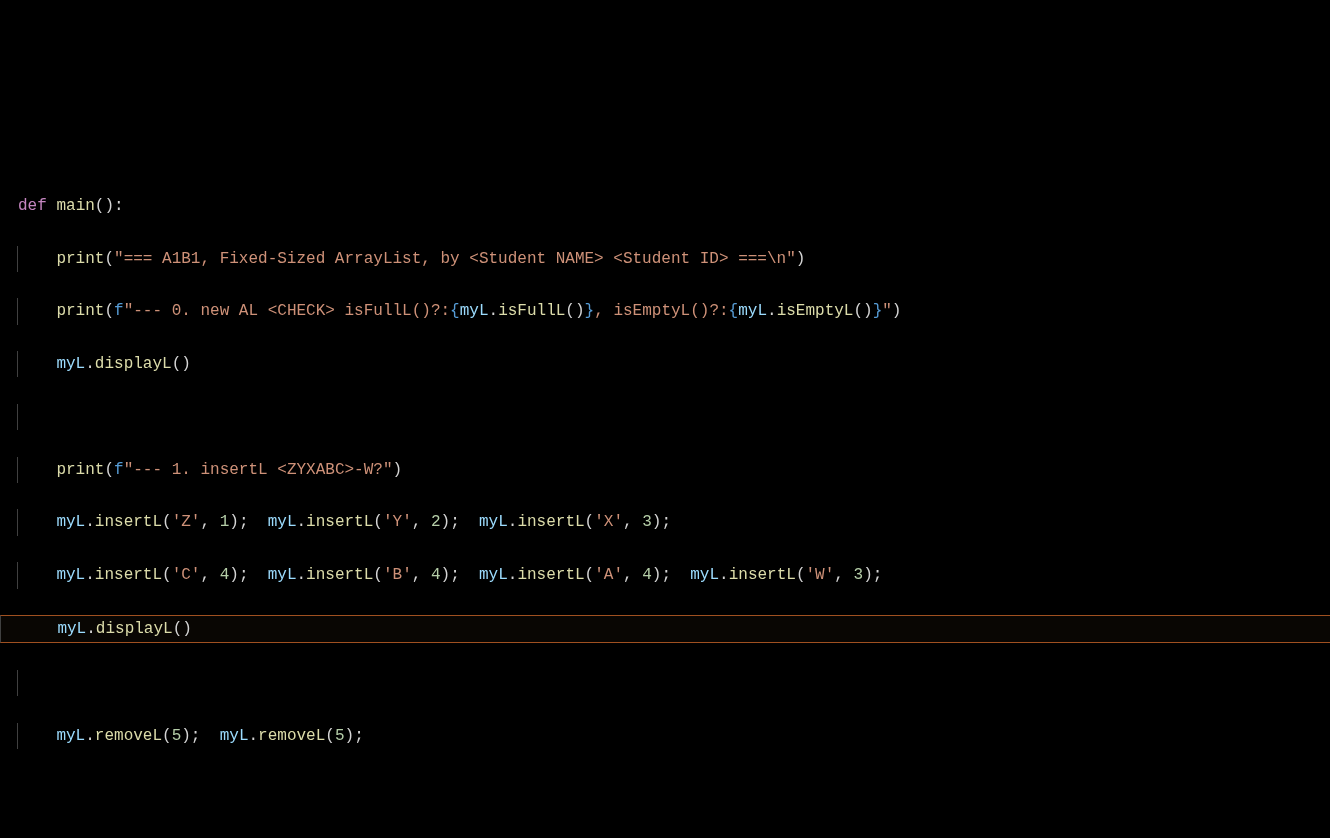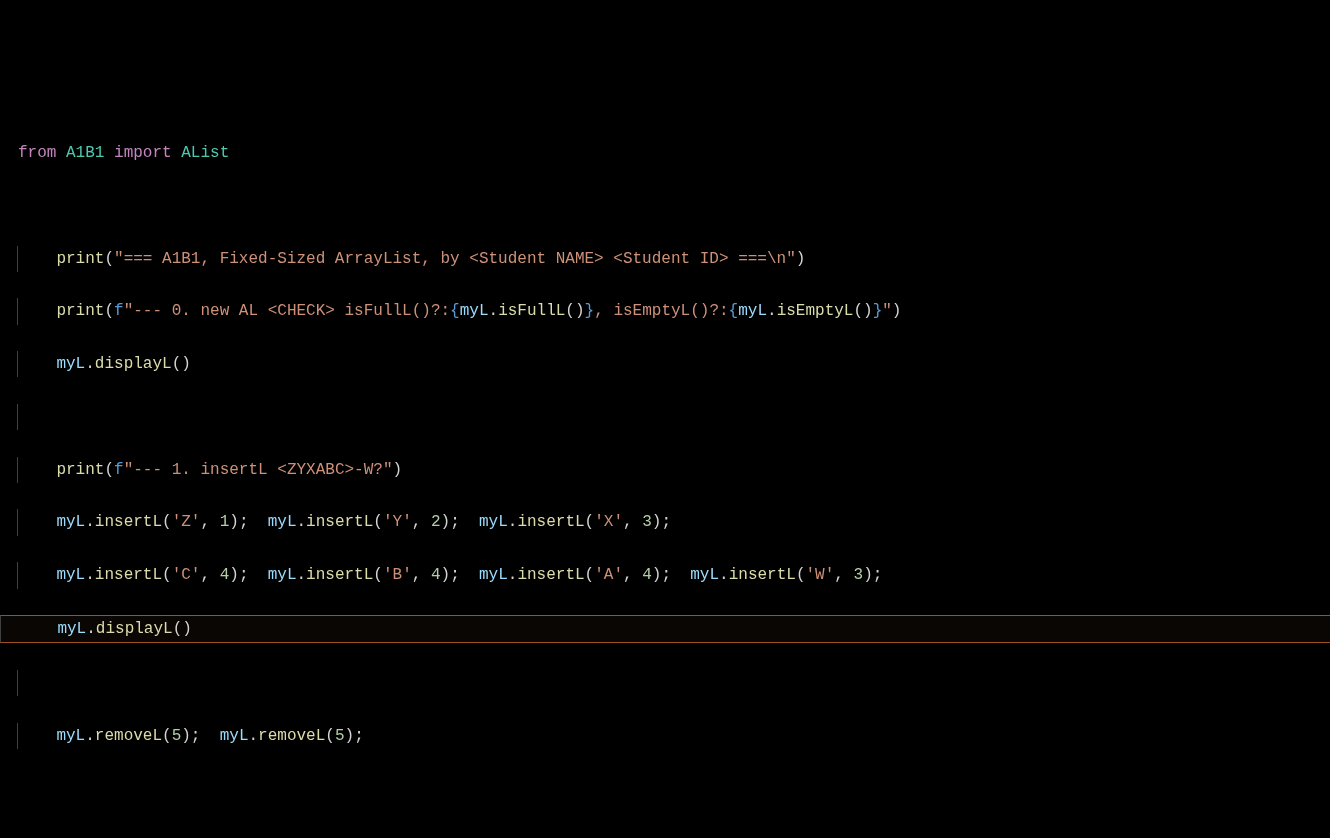--- a/index.html
+++ b/index.html
@@ -38,22 +38,22 @@
   .op   { color: #d4d4d4; }  
   .fexpr{ color: #9cdcfe; }  
   .fbrace{ color: #569cd6; } 
 </style>
 </head>
 <body>
 
 
 
 <div>
-<div class="line"><span class="kw">from</span><span class="op"> </span><span class="mod">A1B1</span><span class="op"> </span><span class="kw">import</span><span class="op"> </span><span class="mod">AList</span></div>
 <div class="line"> </div>
+<div class="line"><span class="kw">def</span><span class="op"> </span><span class="fn">main</span><span class="op">():</span></div>
 <div class="line indent-guide"><span>    </span><span class="fn">print</span><span class="op">(</span><span class="str">"=== A1B1, Fixed-Sized ArrayList, by &lt;Student NAME&gt; &lt;Student ID&gt; ===\n"</span><span class="op">)</span></div>
 <div class="line indent-guide"><span>    </span><span class="fn">print</span><span class="op">(</span><span class="fbrace">f</span><span class="str">"</span><span class="str">--- 0. new AL &lt;CHECK&gt; isFullL()?:</span><span class="fbrace">{</span><span class="fexpr">myL</span><span class="op">.</span><span class="fn">isFullL</span><span class="op">()</span><span class="fbrace">}</span><span class="str">, isEmptyL()?:</span><span class="fbrace">{</span><span class="fexpr">myL</span><span class="op">.</span><span class="fn">isEmptyL</span><span class="op">()</span><span class="fbrace">}</span><span class="str">"</span><span class="op">)</span></div>
 <div class="line indent-guide"><span>    </span><span class="var">myL</span><span class="op">.</span><span class="fn">displayL</span><span class="op">()</span></div>
 <div class="line indent-guide"> </div>
 <div class="line indent-guide"><span>    </span><span class="fn">print</span><span class="op">(</span><span class="fbrace">f</span><span class="str">"</span><span class="str">--- 1. insertL &lt;ZYXABC&gt;-W?</span><span class="str">"</span><span class="op">)</span></div>
 <div class="line indent-guide"><span>    </span><span class="var">myL</span><span class="op">.</span><span class="fn">insertL</span><span class="op">(</span><span class="str">'Z'</span><span class="op">, </span><span class="num">1</span><span class="op">);  </span><span class="var">myL</span><span class="op">.</span><span class="fn">insertL</span><span class="op">(</span><span class="str">'Y'</span><span class="op">, </span><span class="num">2</span><span class="op">);  </span><span class="var">myL</span><span class="op">.</span><span class="fn">insertL</span><span class="op">(</span><span class="str">'X'</span><span class="op">, </span><span class="num">3</span><span class="op">);</span></div>
 <div class="line indent-guide"><span>    </span><span class="var">myL</span><span class="op">.</span><span class="fn">insertL</span><span class="op">(</span><span class="str">'C'</span><span class="op">, </span><span class="num">4</span><span class="op">);  </span><span class="var">myL</span><span class="op">.</span><span class="fn">insertL</span><span class="op">(</span><span class="str">'B'</span><span class="op">, </span><span class="num">4</span><span class="op">);  </span><span class="var">myL</span><span class="op">.</span><span class="fn">insertL</span><span class="op">(</span><span class="str">'A'</span><span class="op">, </span><span class="num">4</span><span class="op">);  </span><span class="var">myL</span><span class="op">.</span><span class="fn">insertL</span><span class="op">(</span><span class="str">'W'</span><span class="op">, </span><span class="num">3</span><span class="op">);</span></div>
 <div class="line indent-guide highlight-line"><span>    </span><span class="var">myL</span><span class="op">.</span><span class="fn">displayL</span><span class="op">()</span></div>
 <div class="line indent-guide"> </div>
 <div class="line indent-guide"><span>    </span><span class="var">myL</span><span class="op">.</span><span class="fn">removeL</span><span class="op">(</span><span class="num">5</span><span class="op">);  </span><span class="var">myL</span><span class="op">.</span><span class="fn">removeL</span><span class="op">(</span><span class="num">5</span><span class="op">);</span></div>

